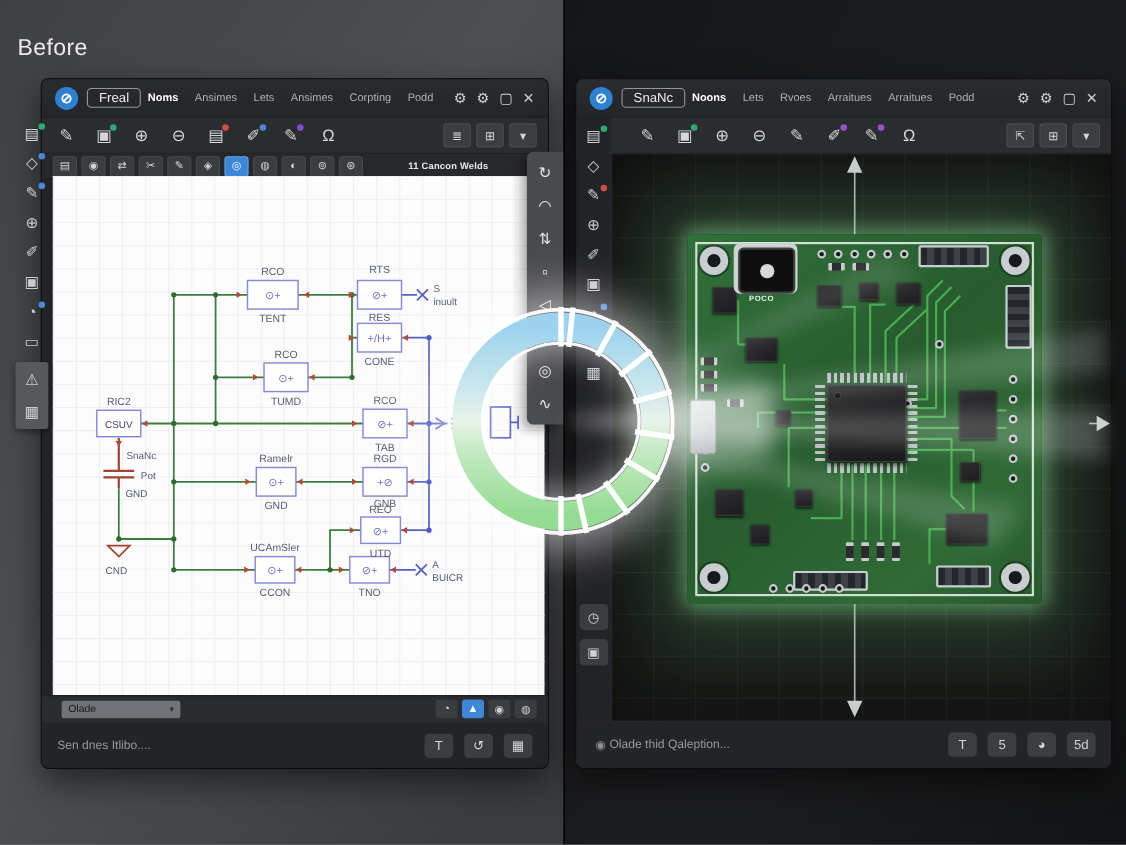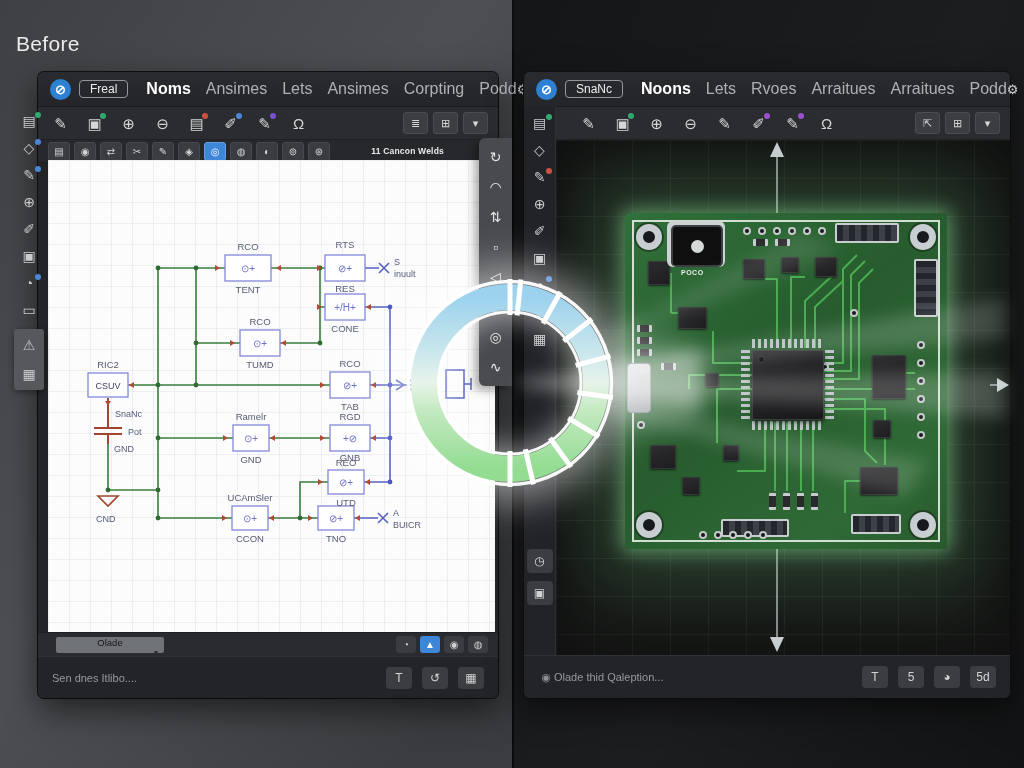--- a/index.html
+++ b/index.html
@@ -11,21 +11,21 @@
   #heading-left{left:16px;}
   #heading-right{left:530px;}
 
   .window{position:absolute;background:#232427;border-radius:6px;box-shadow:0 12px 32px rgba(0,0,0,.55),0 0 0 1px #121315;z-index:2;}
   #win-left{left:38px;top:72px;width:460px;height:626px;}
   #win-right{left:524px;top:72px;width:486px;height:626px;}
 
   .titlebar{height:34px;display:flex;align-items:center;padding:0 12px;background:linear-gradient(#2a2b2e,#242528);border-radius:6px 6px 0 0;border-bottom:1px solid #1a1b1d;}
   .logo{width:21px;height:21px;border-radius:50%;background:#2e80d2;color:#fff;display:flex;align-items:center;justify-content:center;font-size:13px;font-weight:700;margin-right:8px;flex:none;}
   .brand{border:1px solid #94969b;border-radius:4px;padding:1px 10px;font-size:12px;color:#ececee;}
-  .menu{display:flex;gap:15px;margin-left:18px;font-size:16px;white-space:nowrap;}
+  .menu{display:flex;gap:15px;margin-left:6px;font-size:10px;white-space:nowrap;}
   .mitem{color:#aeb0b3;}
   .mitem.active{color:#ffffff;font-weight:700;}
   .wctrl{margin-left:auto;display:flex;gap:13px;}
   .wctrl .tbtn{width:auto;height:auto;font-size:13px;color:#d0d1d3;}
 
   .toolbar{height:32px;display:flex;align-items:center;background:#2b2c2f;border-bottom:1px solid #202124;padding:0 10px;}
   .icons{display:flex;gap:9px;align-items:center;}
   .tbtn{position:relative;width:25px;height:24px;display:inline-flex;align-items:center;justify-content:center;font-size:15px;color:#d6d7d9;}
   .tbtn .g{line-height:1;}
   .dot{position:absolute;right:1px;top:2px;width:6px;height:6px;border-radius:50%;}
@@ -34,21 +34,21 @@
 
   .toolbar2{height:22px;display:flex;align-items:center;background:#27282b;border-bottom:1px solid #1d1e20;padding:0 10px;}
   .smallicons{display:flex;gap:4px;}
   .sq{position:relative;width:20px;height:17px;background:#3a3c3f;border:1px solid #46484c;border-radius:3px;font-size:10px;color:#d2d4d6;display:inline-flex;align-items:center;justify-content:center;}
   .sq.active{background:#3d86d8;border-color:#63a1e4;color:#fff;}
   .badge{margin-left:auto;margin-right:44px;font-size:8.5px;font-weight:700;color:#e8e9ea;letter-spacing:.2px;}
 
   .canvasL{position:absolute;left:10px;top:88px;width:447px;height:472px;background-color:#fcfcfd;background-image:linear-gradient(#eceef1 1px,transparent 1px),linear-gradient(90deg,#eceef1 1px,transparent 1px);background-size:21px 21px;overflow:hidden;}
 
   .cfooter{position:absolute;left:0;top:560px;width:100%;height:24px;background:#2a2b2e;display:flex;align-items:center;padding:0 10px;box-sizing:border-box;border-top:1px solid #1e1f21;}
-  .dropdown{width:96px;height:16px;background:#6f7277;border-radius:2px;display:flex;align-items:center;padding:0 6px;font-size:9.5px;color:#17181a;margin-left:8px;flex-direction:column;}
+  .dropdown{width:96px;height:16px;background:#6f7277;border-radius:2px;display:flex;align-items:center;padding:0 6px;font-size:9.5px;color:#17181a;margin-left:8px;}
   .dropdown .arrow{margin-left:auto;font-size:8px;color:#2b2c2e;}
   .fic{margin-left:auto;display:flex;gap:4px;}
   .fbtn{width:20px;height:17px;background:#3a3c3f;border-radius:3px;font-size:10px;color:#cfd1d3;display:inline-flex;align-items:center;justify-content:center;position:relative;}
   .fbtn.active{background:#3d86d8;color:#fff;}
 
   .statusbar{position:absolute;left:0;top:584px;width:100%;height:42px;background:#232428;border-radius:0 0 6px 6px;display:flex;align-items:center;padding:0 14px;box-sizing:border-box;border-top:1px solid #303134;}
   .smsg{font-size:11px;color:#97999c;}
   .sic{margin-left:auto;display:flex;gap:10px;}
   .stbtn{width:26px;height:22px;background:#3b3d40;border-radius:4px;font-size:12px;color:#d2d4d6;display:inline-flex;align-items:center;justify-content:center;position:relative;}
 

